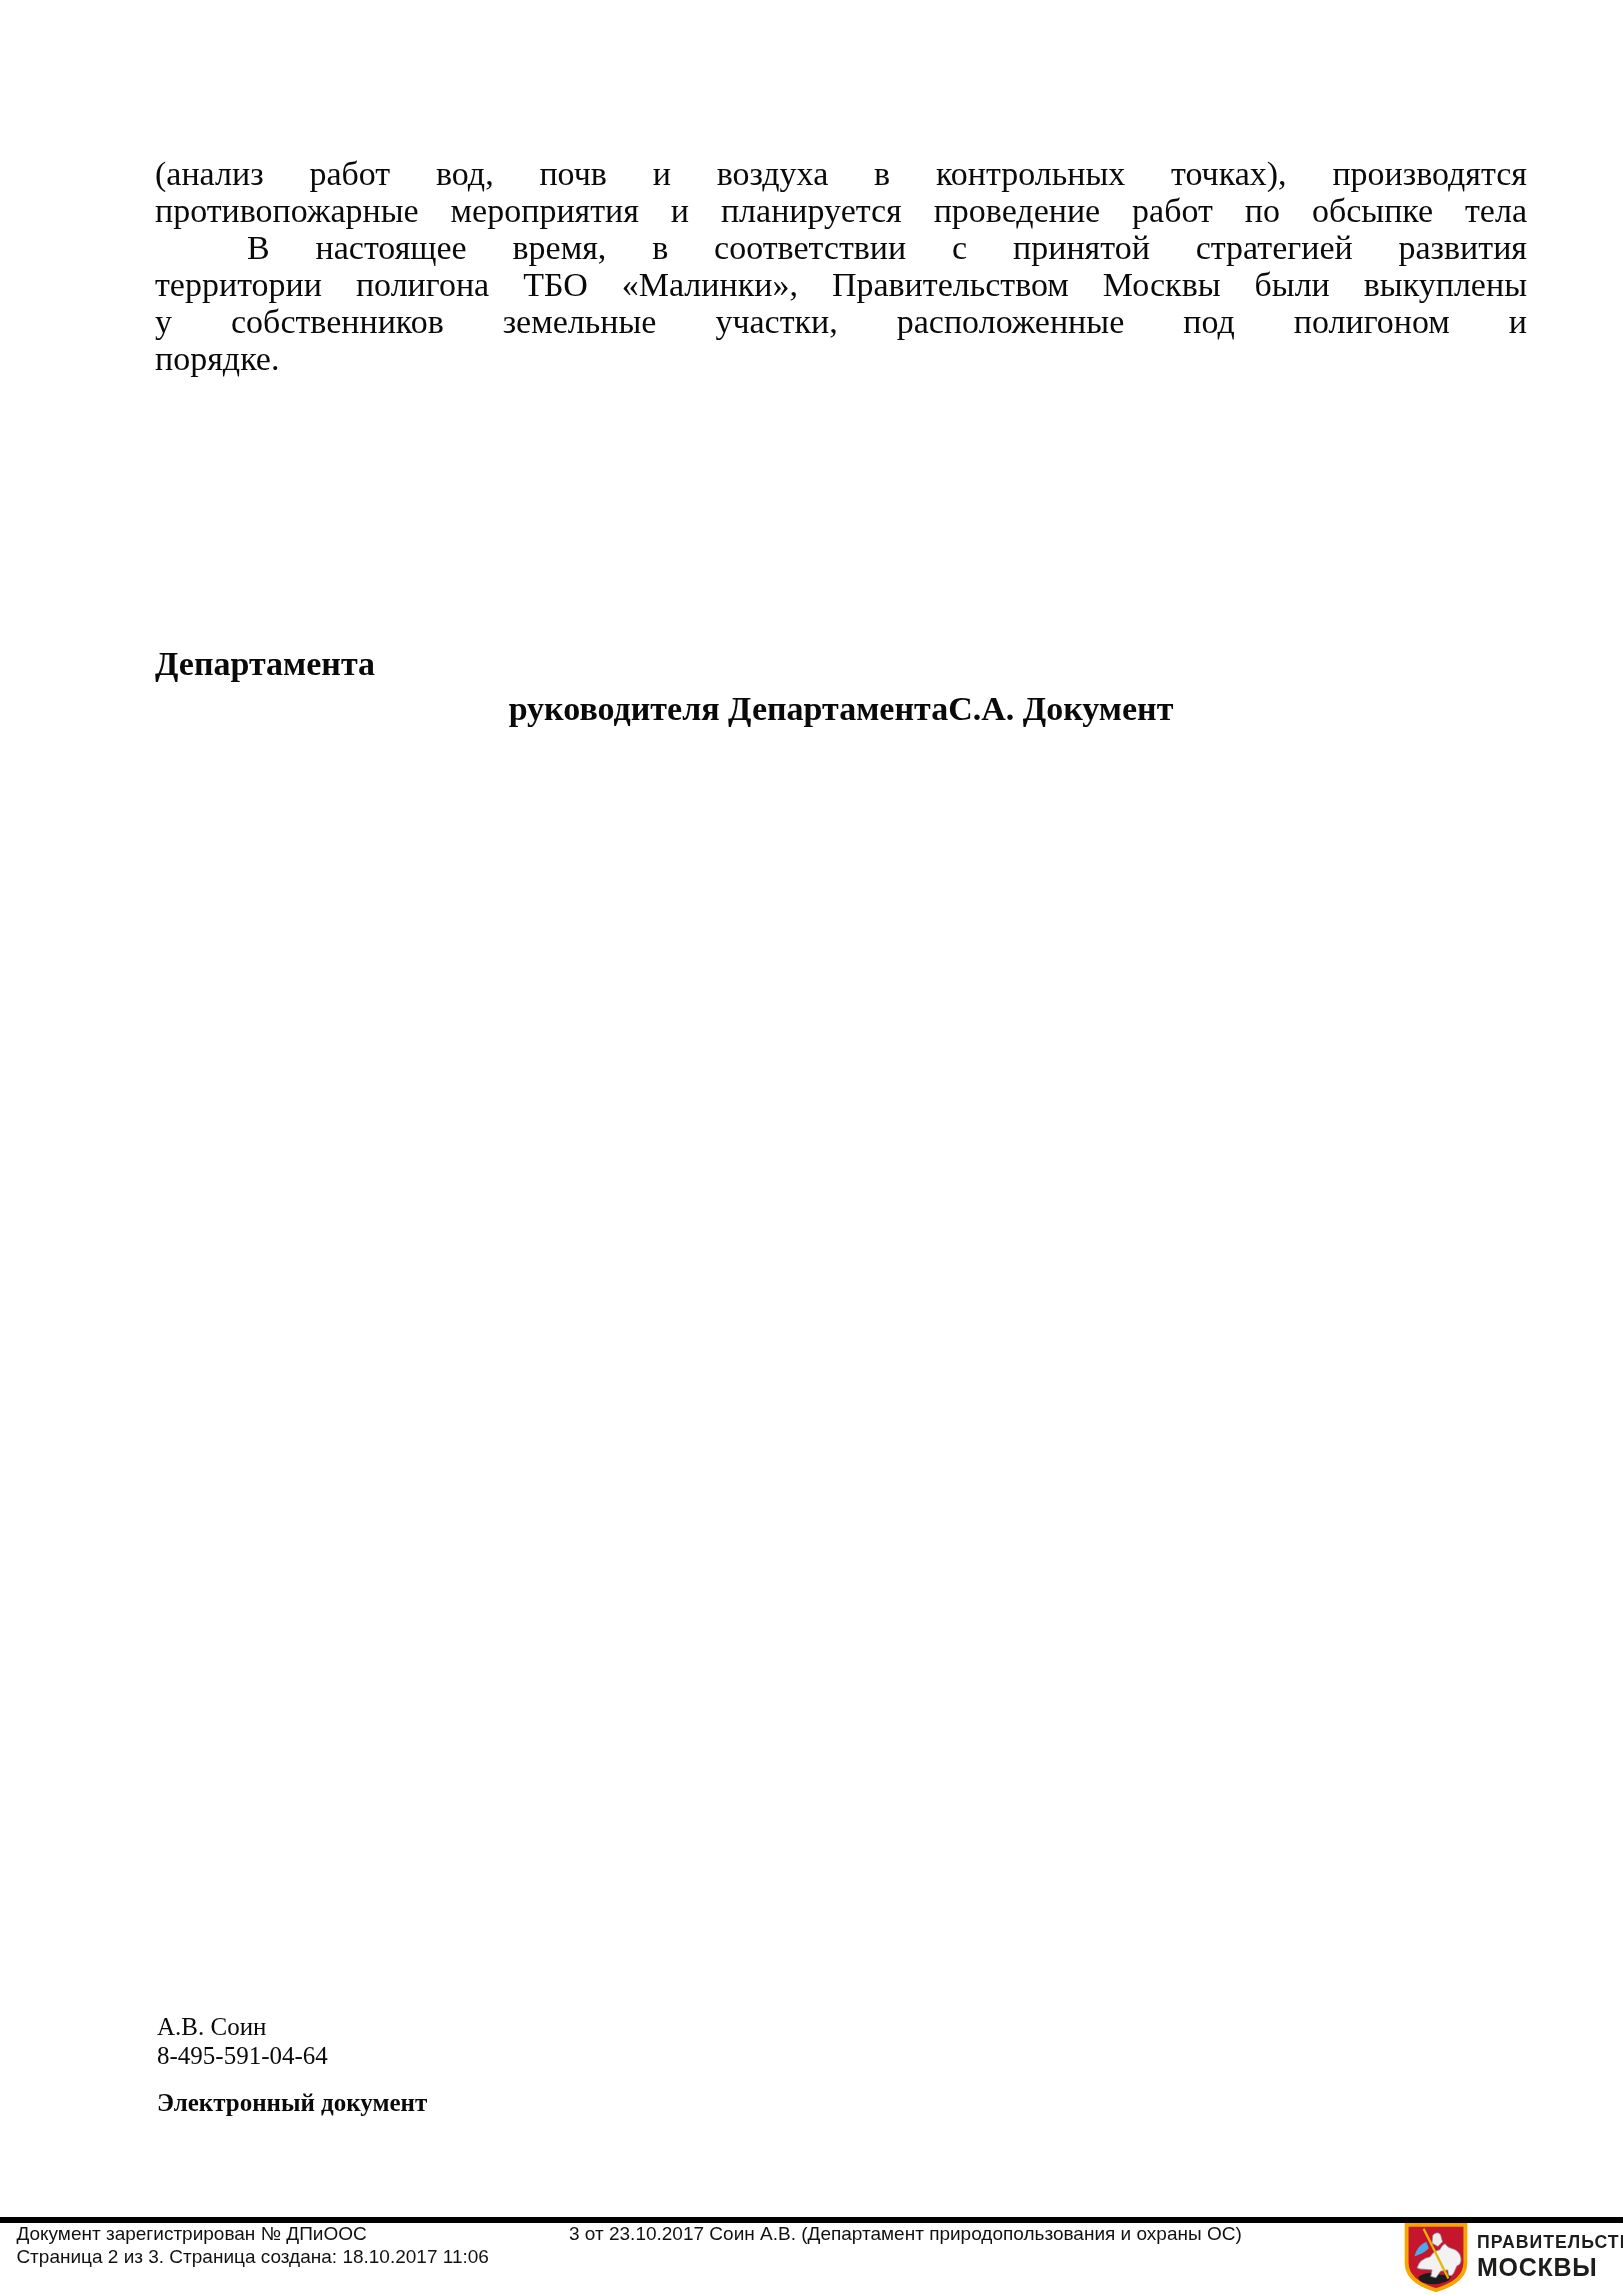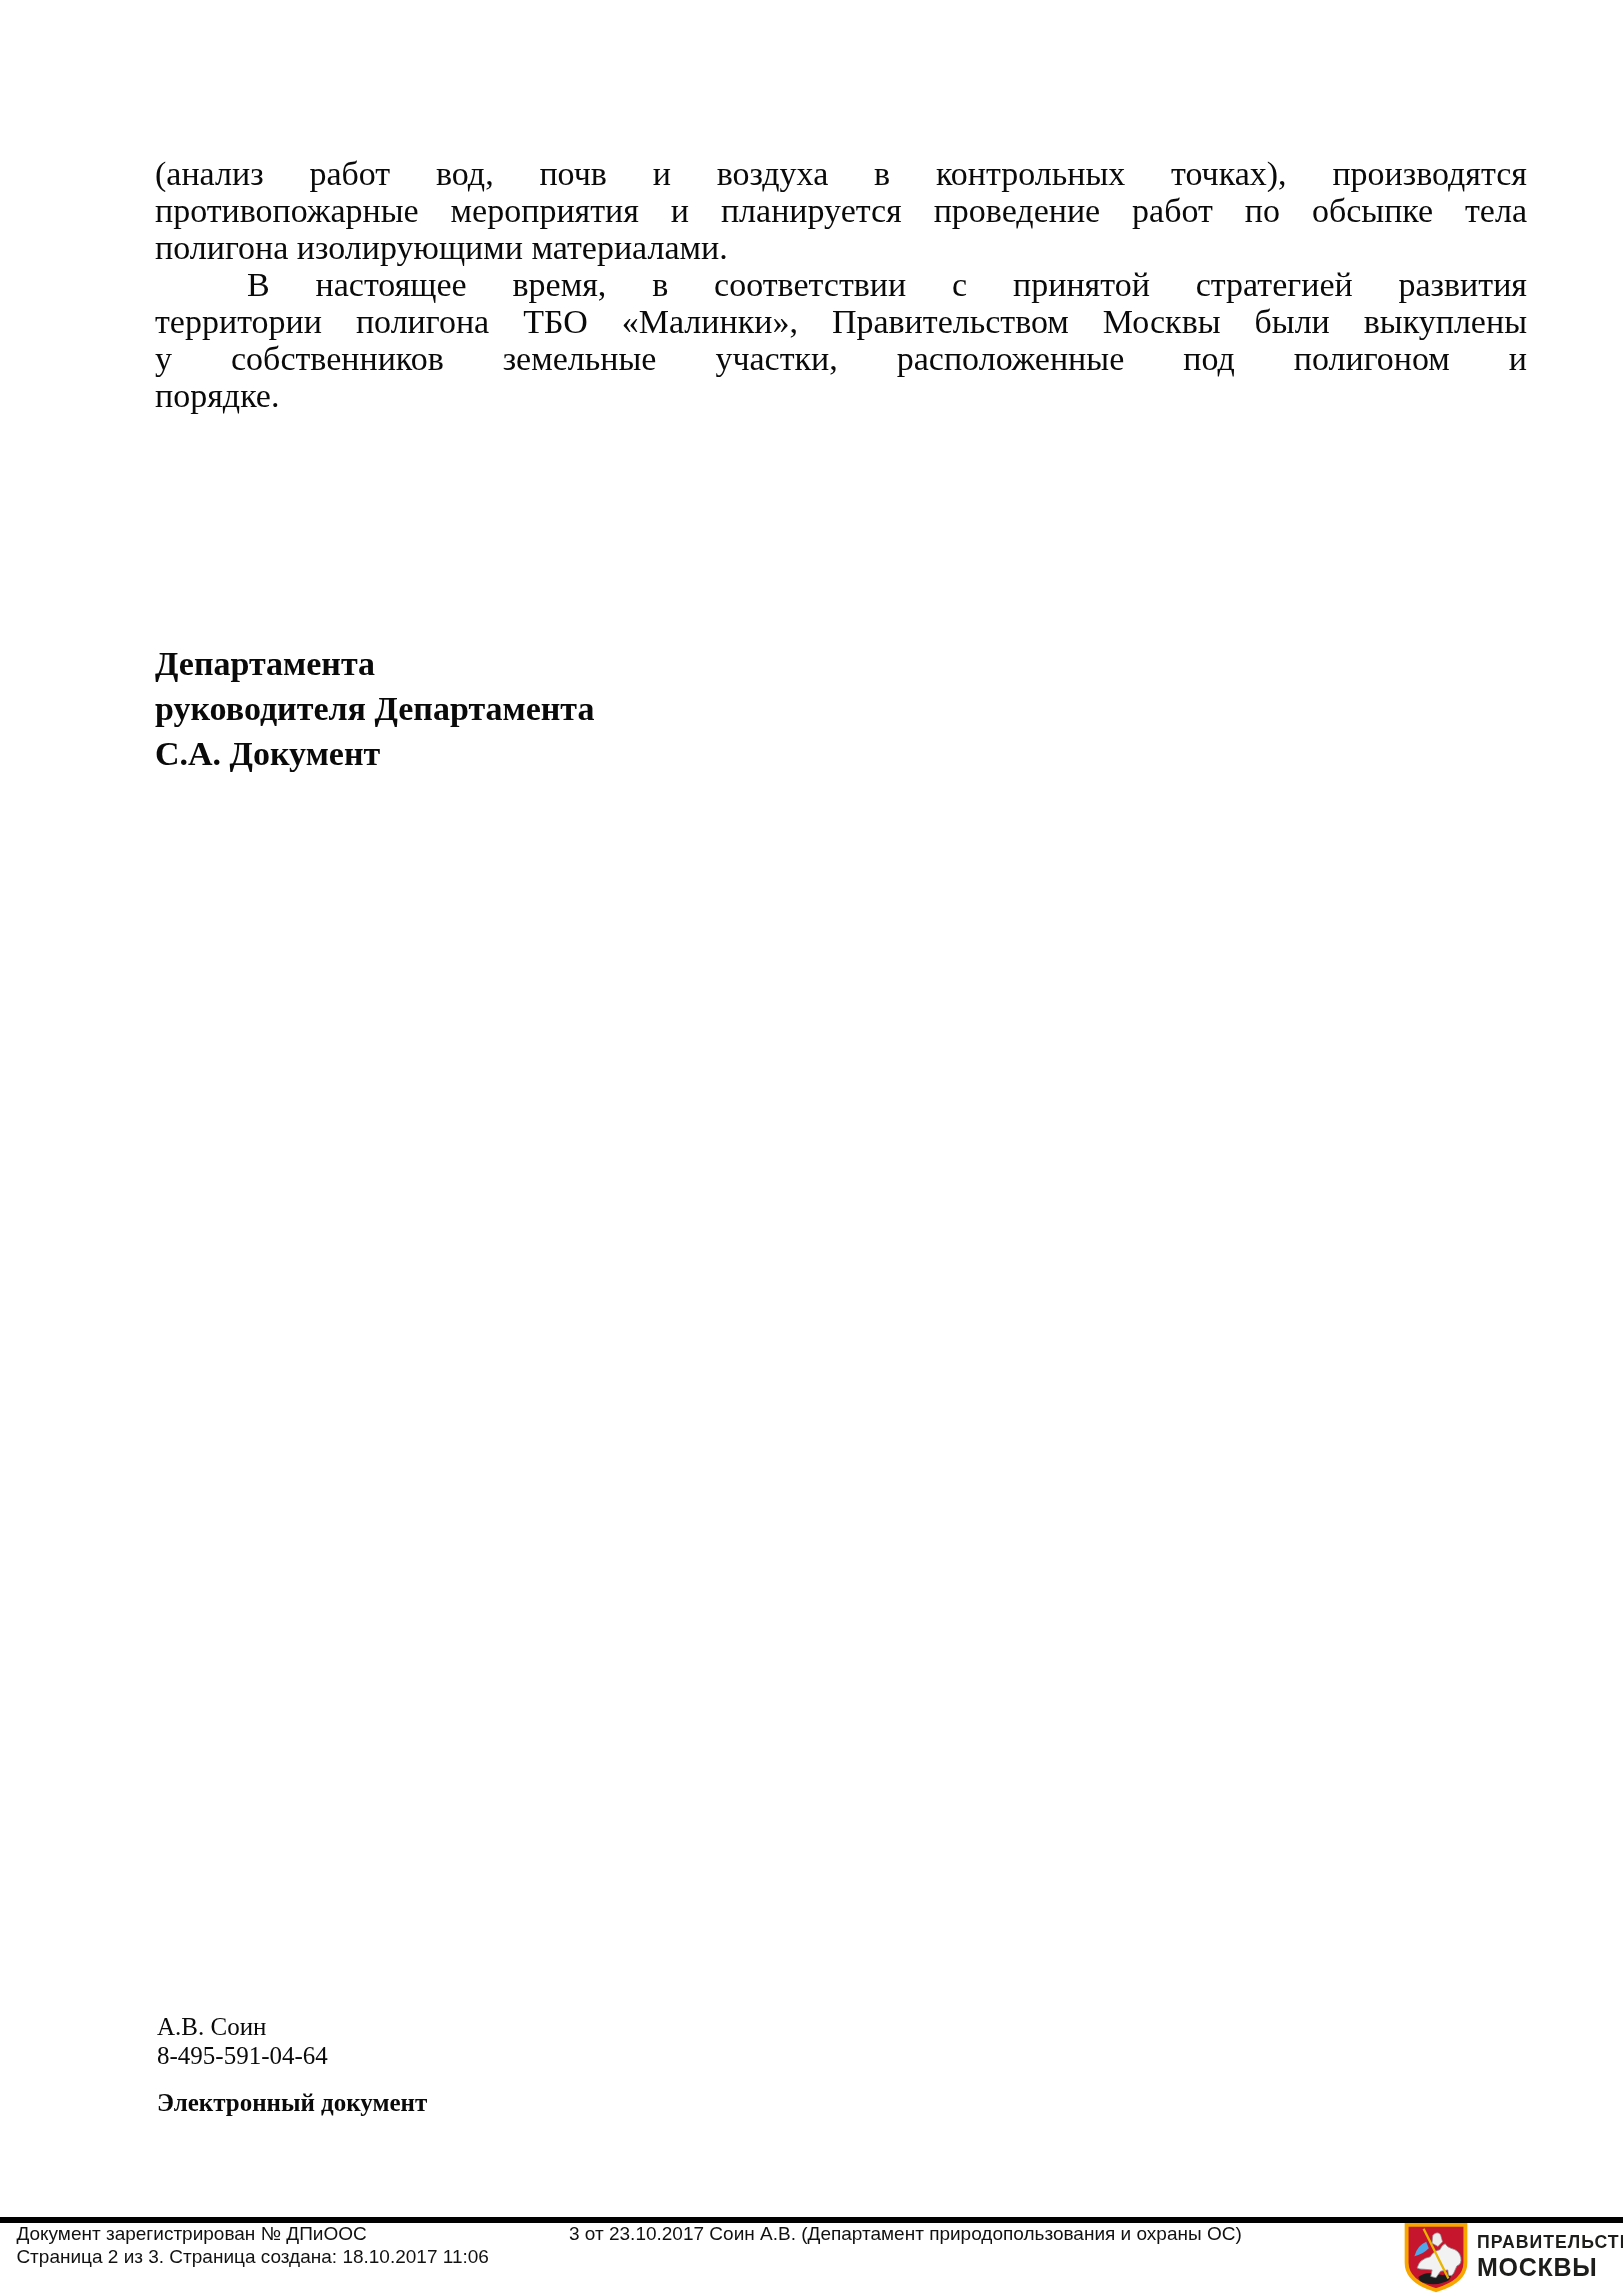--- a/index.html
+++ b/index.html
@@ -28,21 +28,21 @@
 
   
   .signature {
     position: absolute;
     left: 155px; top: 641px;
     width: 1372px;
     font-size: 34px;
     font-weight: bold;
     line-height: 45px;
   }
-  .sig-row { display: flex; justify-content: flex-start; flex-direction: column; }
+  .sig-row { display: flex; justify-content: center; }
 
   
   .contact { position: absolute; left: 157px; font-size: 25px; line-height: 28px; }
   .contact-name  { top: 2013px; }
   .contact-phone { top: 2042px; }
   .contact-note  { top: 2089px; font-weight: bold; }
 
   
   .footer-divider {
     position: absolute;
@@ -75,21 +75,20 @@
   .gov-line2 { left: 1477px; top: 2253px; font-size: 25px; letter-spacing: 0.7px; }
 </style>
 </head>
 <body>
 
 <div class="page">
 
   <main class="body-text">
     <div class="body-line">(анализ работ вод, почв и воздуха в контрольных точках), производятся</div>
     <div class="body-line">противопожарные мероприятия и планируется проведение работ по обсыпке тела</div>
-    <div class="body-line last">полигона изолирующими материалами.</div>
     <div class="body-line indent">В настоящее время, в соответствии с принятой стратегией развития</div>
     <div class="body-line">территории полигона ТБО «Малинки», Правительством Москвы были выкуплены</div>
     <div class="body-line">у собственников земельные участки, расположенные под полигоном и</div>
     <div class="body-line last">порядке.</div>
   </main>
 
   <section class="signature">
     <div>Департамента</div>
     <div class="sig-row">
       <span>руководителя Департамента</span>

